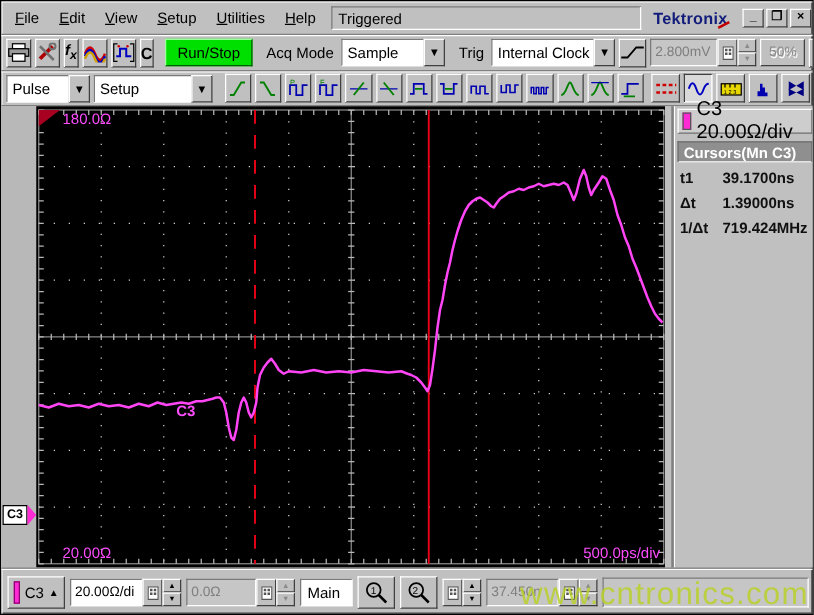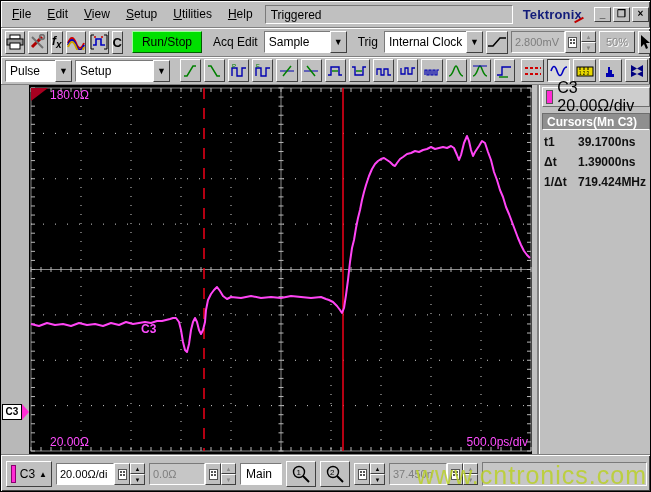--- a/index.html
+++ b/index.html
@@ -140,21 +140,21 @@
           <path d="M4 1 H1 V15 H4 M14 1 H17 V15 H14" fill="none" stroke="#000"></path>
           <path d="M3 11 h3 v-6 h5 v6 h4" fill="none" stroke="#0000c0" stroke-width="1.6"></path>
           <circle cx="5" cy="3" r="1" fill="#d00000"></circle>
           <circle cx="12" cy="3" r="1" fill="#d00000"></circle>
         </svg>
     </button>
     <button class="tbtn small raised">
         <span class="ico-c">C</span>
       </button>
     <button class="runstop">Run/Stop</button>
-    <span class="tlabel">Acq Edit</span>
+    <span class="tlabel">Acq Mode</span>
     <div class="combo">
       <div class="cfield" style="width:66px">Sample</div>
       <button class="carrow raised">▼</button>
     </div>
     <span class="tlabel">Trig</span>
     <div class="combo">
       <div class="cfield" style="width:82px">Internal Clock</div>
       <button class="carrow raised">▼</button>
     </div>
     <button class="tbtn raised" style="width:28px">

